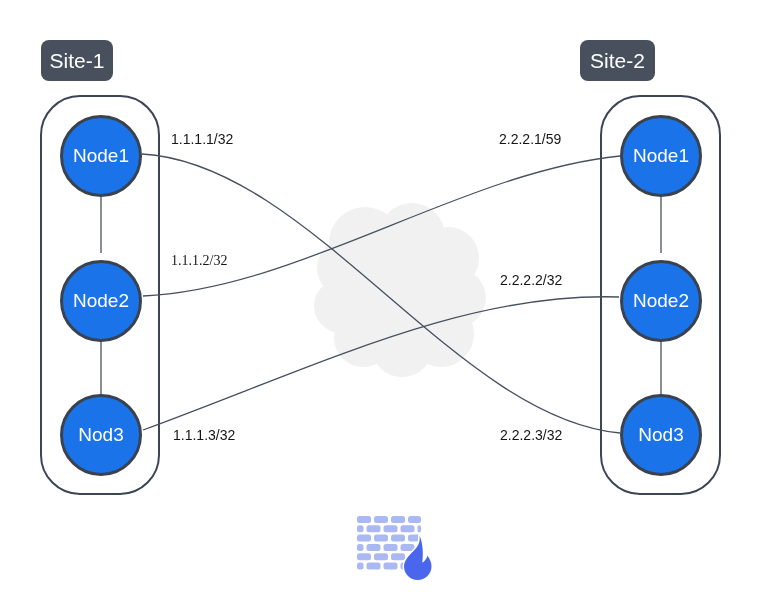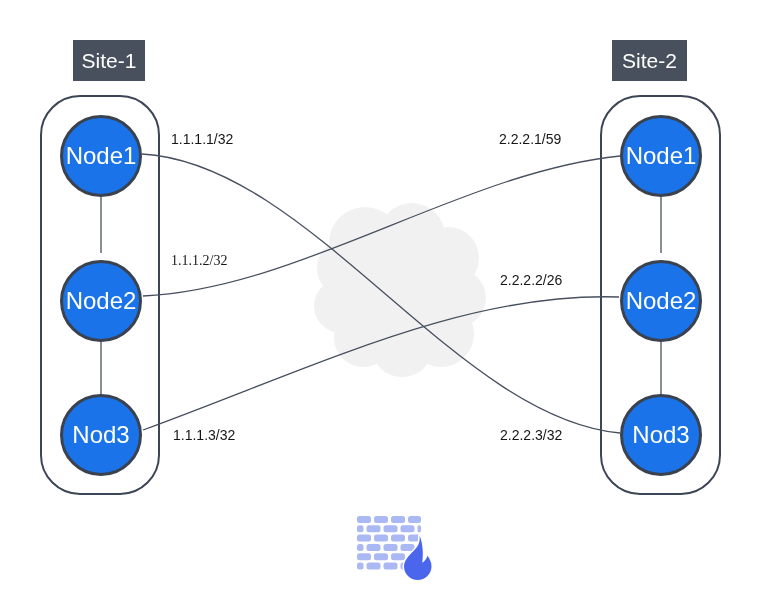--- a/index.html
+++ b/index.html
@@ -12,30 +12,30 @@
   .group{
     position:absolute;z-index:1;box-sizing:border-box;
     border:2px solid var(--outline,#3c4555);
     border-radius:40px;background:transparent;
   }
   .group-1{left:40px;top:95px;width:120px;height:400px;}
   .group-2{left:600px;top:95px;width:121px;height:400px;}
   .badge{
     position:absolute;z-index:3;display:flex;align-items:center;justify-content:center;
     background:var(--badge-bg,#47505c);color:var(--badge-text,#fff);
-    font-size:21px;border-radius:0;margin-left:32px;
+    font-size:21px;border-radius:8px;
   }
   .badge-1{left:41px;top:40px;width:72px;height:41px;}
   .badge-2{left:580px;top:40px;width:75px;height:41px;}
   .node{
     position:absolute;z-index:3;box-sizing:border-box;
     width:82px;height:82px;border-radius:50%;
     background:var(--node-fill,#1a73e8);
     border:3px solid var(--node-border,#3a424f);
-    color:var(--node-text,#fff);font-size:24px;
+    color:var(--node-text,#fff);font-size:19px;
     display:flex;align-items:center;justify-content:center;
   }
   .n-s1{left:60px;}  .n-s2{left:620px;}
   .n-r1{top:115px;}  .n-r2{top:260px;}  .n-r3{top:394px;}
   .ip{
     position:absolute;z-index:4;font-size:14px;color:var(--ip-text,#161616);
     white-space:nowrap;line-height:1;
   }
   .ip-l1{left:171px;top:132px;}
   .ip-l2{left:171px;top:254px;font-family:Liberation Serif, serif;}
@@ -135,16 +135,16 @@
   <div class="node n-s1 n-r3">Nod3</div>
 
   <div class="node n-s2 n-r1">Node1</div>
   <div class="node n-s2 n-r2">Node2</div>
   <div class="node n-s2 n-r3">Nod3</div>
 
   <div class="ip ip-l1">1.1.1.1/32</div>
   <div class="ip ip-l2">1.1.1.2/32</div>
   <div class="ip ip-l3">1.1.1.3/32</div>
   <div class="ip ip-r1">2.2.2.1/59</div>
-  <div class="ip ip-r2">2.2.2.2/26</div>
+  <div class="ip ip-r2">2.2.2.2/32</div>
   <div class="ip ip-r3">2.2.2.3/32</div>
 
 </div>
 
 </body></html>

